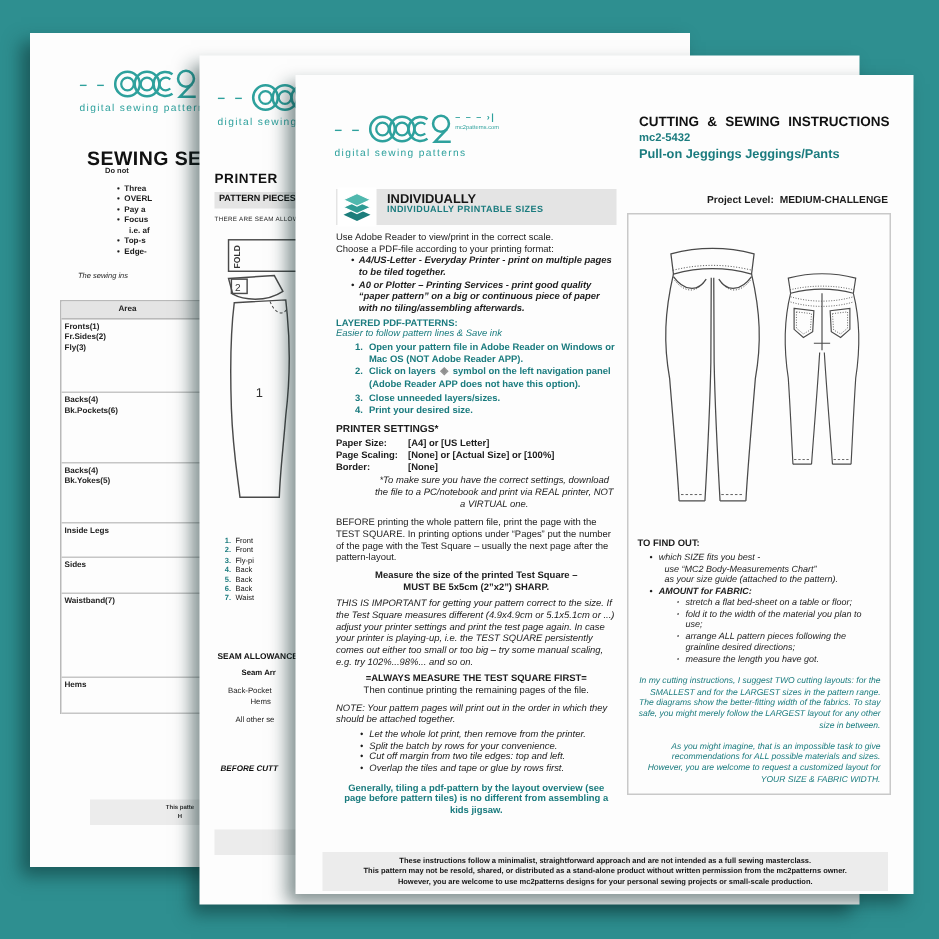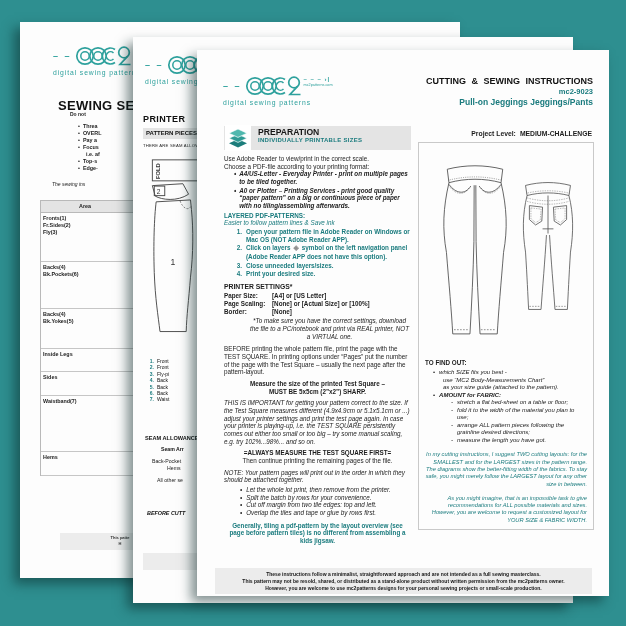--- a/index.html
+++ b/index.html
@@ -16,21 +16,21 @@
   .logo { position:absolute; width:132px; color:#2EA19D; }
   .logo-row { display:flex; align-items:center; gap:3px; height:24px; }
   .ldash { font-weight:bold; font-size:9px; letter-spacing:2px; white-space:nowrap; }
   .lright { display:flex; flex-direction:column; margin-top:-9px; }
   .ldash2 { font-weight:bold; font-size:6px; letter-spacing:1px; white-space:nowrap; }
   .ldomain { font-size:3.8px; margin-top:1px; white-space:nowrap; }
   .lbrand { font-size:6.8px; letter-spacing:.9px; margin-top:1px; white-space:nowrap; }
 
   
   .f-logo { left:26px; top:24px; }
-  .f-title { position:absolute; right:16px; top:26px; text-align:right; }
+  .f-title { position:absolute; right:16px; top:26px; text-align:left; }
   .f-title-1 { font-size:9px; font-weight:bold; color:#111; word-spacing:3px; }
   .f-title-2 { font-size:7.5px; font-weight:bold; color:#1A7B7E; margin-top:1px; }
   .f-title-3 { font-size:8.5px; font-weight:bold; color:#1A7B7E; margin-top:1px; }
 
   .col-left { position:absolute; left:27px; top:76px; width:187px; font-size:6.3px; line-height:1.22; color:#1c1c1c; }
   .prep-bar { position:relative; height:24px; background:#e4e4e4; margin-bottom:5px; padding:2px 0 0 34px; }
   .prep-icon { position:absolute; left:1px; top:-1px; width:26px; height:26px; background:#fff; }
   .prep-icon svg { margin:2px; display:block; }
   .prep-title { font-size:8.6px; font-weight:bold; color:#161616; line-height:1.1; }
   .prep-sub { font-size:6px; font-weight:bold; color:#1A7B7E; letter-spacing:.3px; }
@@ -301,34 +301,34 @@
         <span class="lright">
           <span class="ldash2">– – – ›|</span>
           <span class="ldomain">mc2patterns.com</span>
         </span>
       </div>
       <div class="lbrand">digital sewing patterns</div>
     </div>
 
     <div class="f-title">
       <div class="f-title-1">CUTTING &amp; SEWING INSTRUCTIONS</div>
-      <div class="f-title-2">mc2-9023</div>
+      <div class="f-title-2">mc2-5432</div>
       <div class="f-title-3">Pull-on Jeggings Jeggings/Pants</div>
     </div>
 
     <div class="col-left">
       <div class="prep-bar">
         <span class="prep-icon">
           <svg width="22" height="22" viewBox="0 0 22 22">
             <path d="M11 12.2 L20 16.2 L11 20.4 L2 16.2 Z" fill="#1C7D7B"></path>
             <path d="M11 7.2 L20 11.2 L11 15.4 L2 11.2 Z" fill="#2E9B94" stroke="#fff" stroke-width="0.7"></path>
             <path d="M11 2 L20 6.2 L11 10.4 L2 6.2 Z" fill="#4FB8AE" stroke="#fff" stroke-width="0.7"></path>
           </svg>
         </span>
-        <div class="prep-title">PREPARATION</div>
+        <div class="prep-title">INDIVIDUALLY</div>
         <div class="prep-sub">INDIVIDUALLY PRINTABLE SIZES</div>
       </div>
 
       <div>Use Adobe Reader to view/print in the correct scale.</div>
       <div>Choose a PDF-file according to your printing format:</div>
       <div class="bullet">A4/US-Letter - Everyday Printer - print on multiple pages to be tiled together.</div>
       <div class="bullet p">A0 or Plotter – Printing Services - print good quality “paper pattern” on a big or continuous piece of paper with no tiling/assembling afterwards.</div>
 
       <div class="teal-h">LAYERED PDF-PATTERNS:</div>
       <div class="teal-i">Easier to follow pattern lines &amp; Save ink</div>

